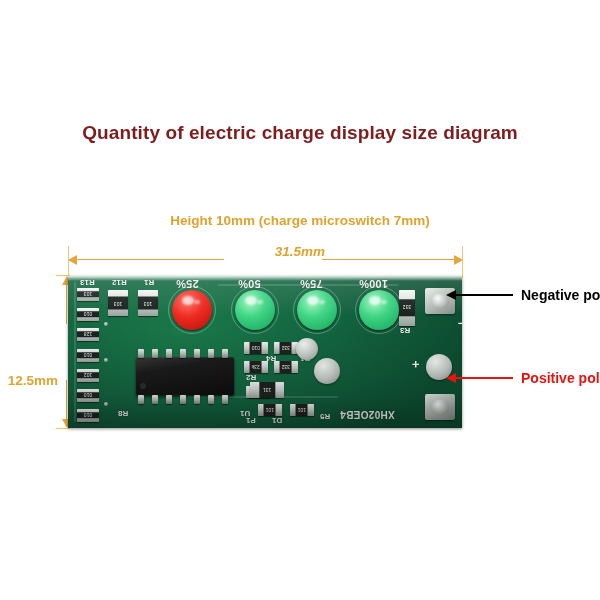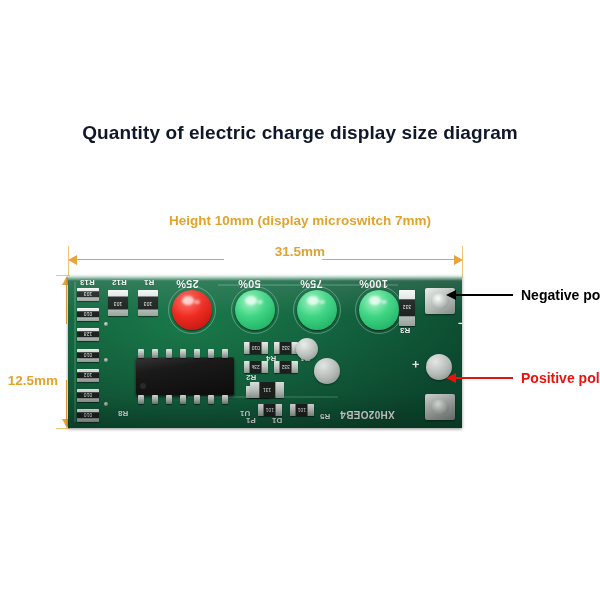--- a/index.html
+++ b/index.html
@@ -17,21 +17,21 @@
   #stage { position: absolute; inset: 0; }
 
   
   .title {
     position: absolute;
     left: 0; right: 0;
     top: 122px;
     text-align: center;
     font-size: 19px;
     font-weight: 700;
-    color: #0f172a;
+    color: #7f1d1d;
     letter-spacing: .1px;
   }
   .subtitle {
     position: absolute;
     left: 0; right: 0;
     top: 213px;
     text-align: center;
     font-size: 13.5px;
     font-weight: 700;
     color: #e0a32e;
@@ -58,20 +58,21 @@
   .dim-h-arrow .tip-l { left: 0; border-right: 9px solid #e8a33b; }
   .dim-h-arrow .tip-r { right: 0; border-left: 9px solid #e8a33b; }
   .dim-h-label {
     position: absolute;
     top: 244px;
     left: 0; right: 0;
     text-align: center;
     font-size: 13.5px;
     font-weight: 700;
     color: #e0a32e;
+    font-style: italic;
   }
 
   
   .dim-v-arrow {
     position: absolute;
     left: 60px; top: 276px;
     width: 12px; height: 152px;
   }
   .dim-v-arrow .bar-t, .dim-v-arrow .bar-b {
     position: absolute; left: 6px; width: 1px;
@@ -280,21 +281,21 @@
   #callout-pos { color: #e8130f; left: 455px; top: 371px; }
   #callout-neg .arrowline { width: 58px; }
   #callout-pos .arrowline { width: 58px; }
 </style>
 </head>
 <body>
 
 <div id="stage">
 
   <div class="title">Quantity of electric charge display size diagram</div>
-  <div class="subtitle">Height 10mm (display microswitch 7mm)</div>
+  <div class="subtitle">Height 10mm (charge microswitch 7mm)</div>
 
   <div class="guide" style="left:68px; top:246px; width:1px; height:32px;"></div>
   <div class="guide" style="left:462px; top:246px; width:1px; height:32px;"></div>
   <div class="guide" style="left:56px; top:275px; width:14px; height:1px;"></div>
   <div class="guide" style="left:56px; top:428px; width:14px; height:1px;"></div>
 
   <div class="dim-h-label">31.5mm</div>
   <div class="dim-h-arrow">
     <div class="tip-l"></div>
     <div class="bar-l"></div>

